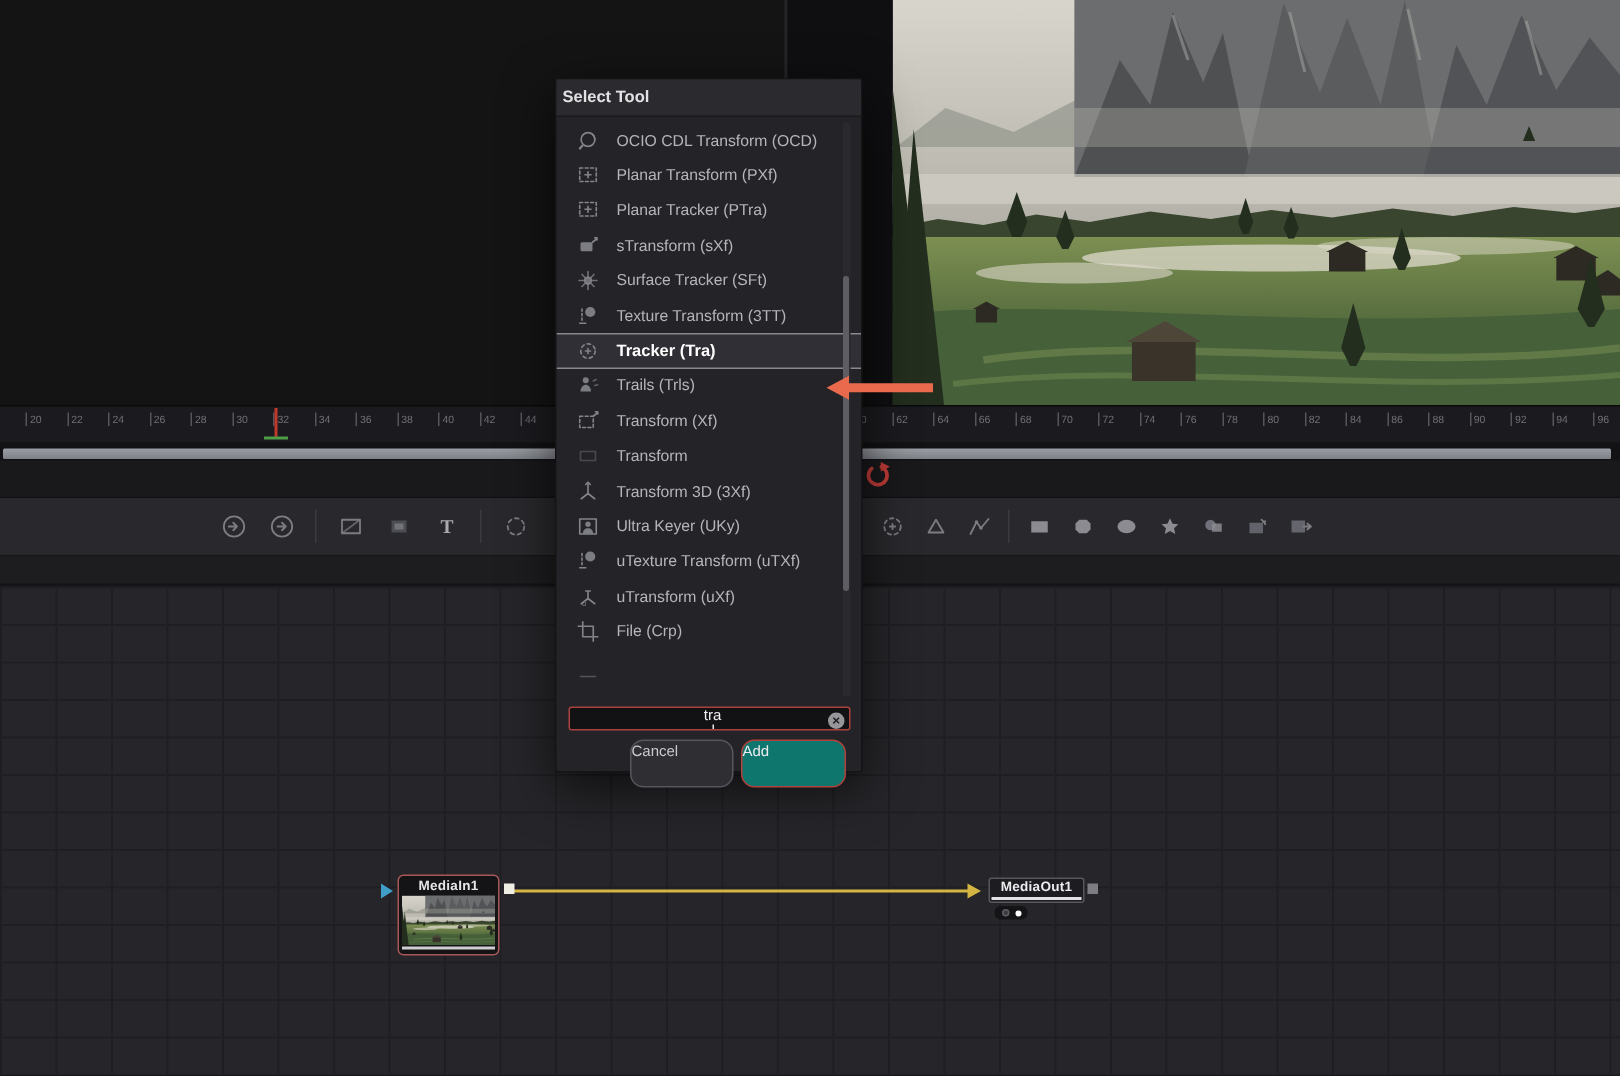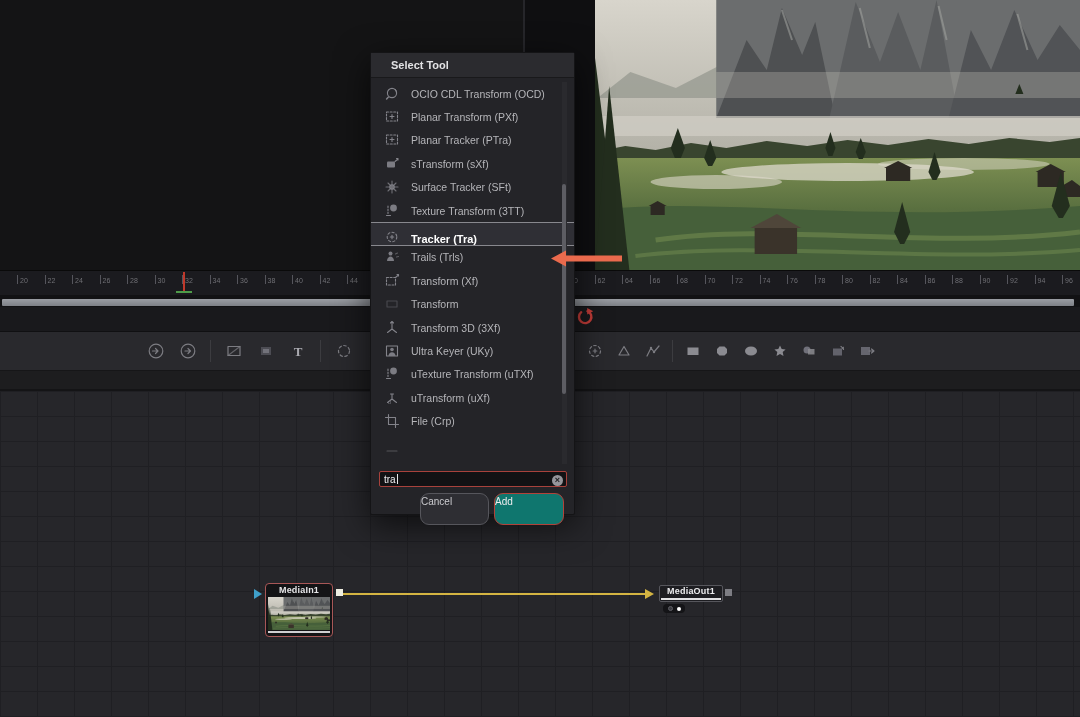--- a/index.html
+++ b/index.html
@@ -73,34 +73,34 @@
     border-radius:4px; display:flex; align-items:center; justify-content:center; gap:4px; }
   .view-dot { width:4px; height:4px; border-radius:50%; }
   .view-dot.off { background:#3a3a3f; border:1px solid #5e5e64; width:5px; height:5px; }
   .view-dot.on  { background:#ffffff; }
 
   
   #dialog { position:absolute; left:370px; top:52px; width:205px; height:463px; z-index:20;
     background:#242428; border:1px solid #141416; border-radius:2px;
     box-shadow:0 10px 34px rgba(0,0,0,.65); }
   #dialog-header { height:25px; background:#2b2b2f; border-bottom:1px solid #19191b;
-    font-size:11px; font-weight:bold; color:#e2e2e4; line-height:25px; padding-left:20px; }
+    font-size:11px; font-weight:bold; color:#e2e2e4; line-height:25px; padding-left:4px; }
   #tool-list { position:absolute; left:0; top:29px; width:203px; height:382px; overflow:hidden; }
   .tool-row { height:23.4px; display:flex; align-items:center; padding-left:13px; gap:11px; cursor:pointer; }
   .tool-row .t-ic { width:16px; height:16px; flex:none; display:flex; align-items:center; justify-content:center; }
   .tool-row .t-ic svg { stroke:#83838a; stroke-width:1.1; stroke-linecap:round; stroke-linejoin:round; fill:none; }
   .tool-row .t-label { font-size:10.5px; color:#b5b5b9; white-space:nowrap; }
-  .tool-row.highlighted { background:#2f2f35; border-top:1px solid #88888e; border-bottom:1px solid #88888e;align-items:flex-end; }
+  .tool-row.highlighted { background:#2f2f35; border-top:1px solid #88888e; border-bottom:1px solid #88888e; }
   .tool-row.highlighted .t-label { color:#ffffff; font-weight:bold; font-size:11px; }
   #dlg-scroll-track { position:absolute; right:7px; top:29px; width:5px; height:382px; background:#2a2a2e; }
   #dlg-scroll-thumb { position:absolute; right:8px; top:131px; width:4px; height:210px;
     background:#5d5d63; border-radius:2px; }
   #dlg-search { position:absolute; left:8px; top:418px; width:188px; height:16px;
     background:#121214; border:1px solid #a8423c; border-radius:2px;
-    display:flex; align-items:center; padding-left:4px; cursor:text; }
+    display:flex; align-items:center; padding-left:4px; cursor:text;flex-direction:column; }
   #dlg-search .sv { font-size:10px; color:#f0f0f2; }
   #dlg-search .caret { display:inline-block; width:1px; height:10px; background:#e8e8ea; margin-left:1px; }
   #dlg-clear { position:absolute; right:3px; top:2.5px; width:11px; height:11px; border-radius:50%;
     background:#96969b; color:#1c1c1e; font-size:9px; font-weight:bold; line-height:11px;
     text-align:center; cursor:pointer; }
   .dlg-btn { position:absolute; top:440px; height:32px; border-radius:9px; font-size:10px;
     line-height:15px; text-align:left; cursor:pointer; }
   #btn-cancel { left:49px; width:69px; background:#2e2e33; border:1px solid #56565c; color:#cacace; }
   #btn-add { left:123px; width:70px; background:#0f766e; border:1px solid #b2423a; color:#ececee; }
 

